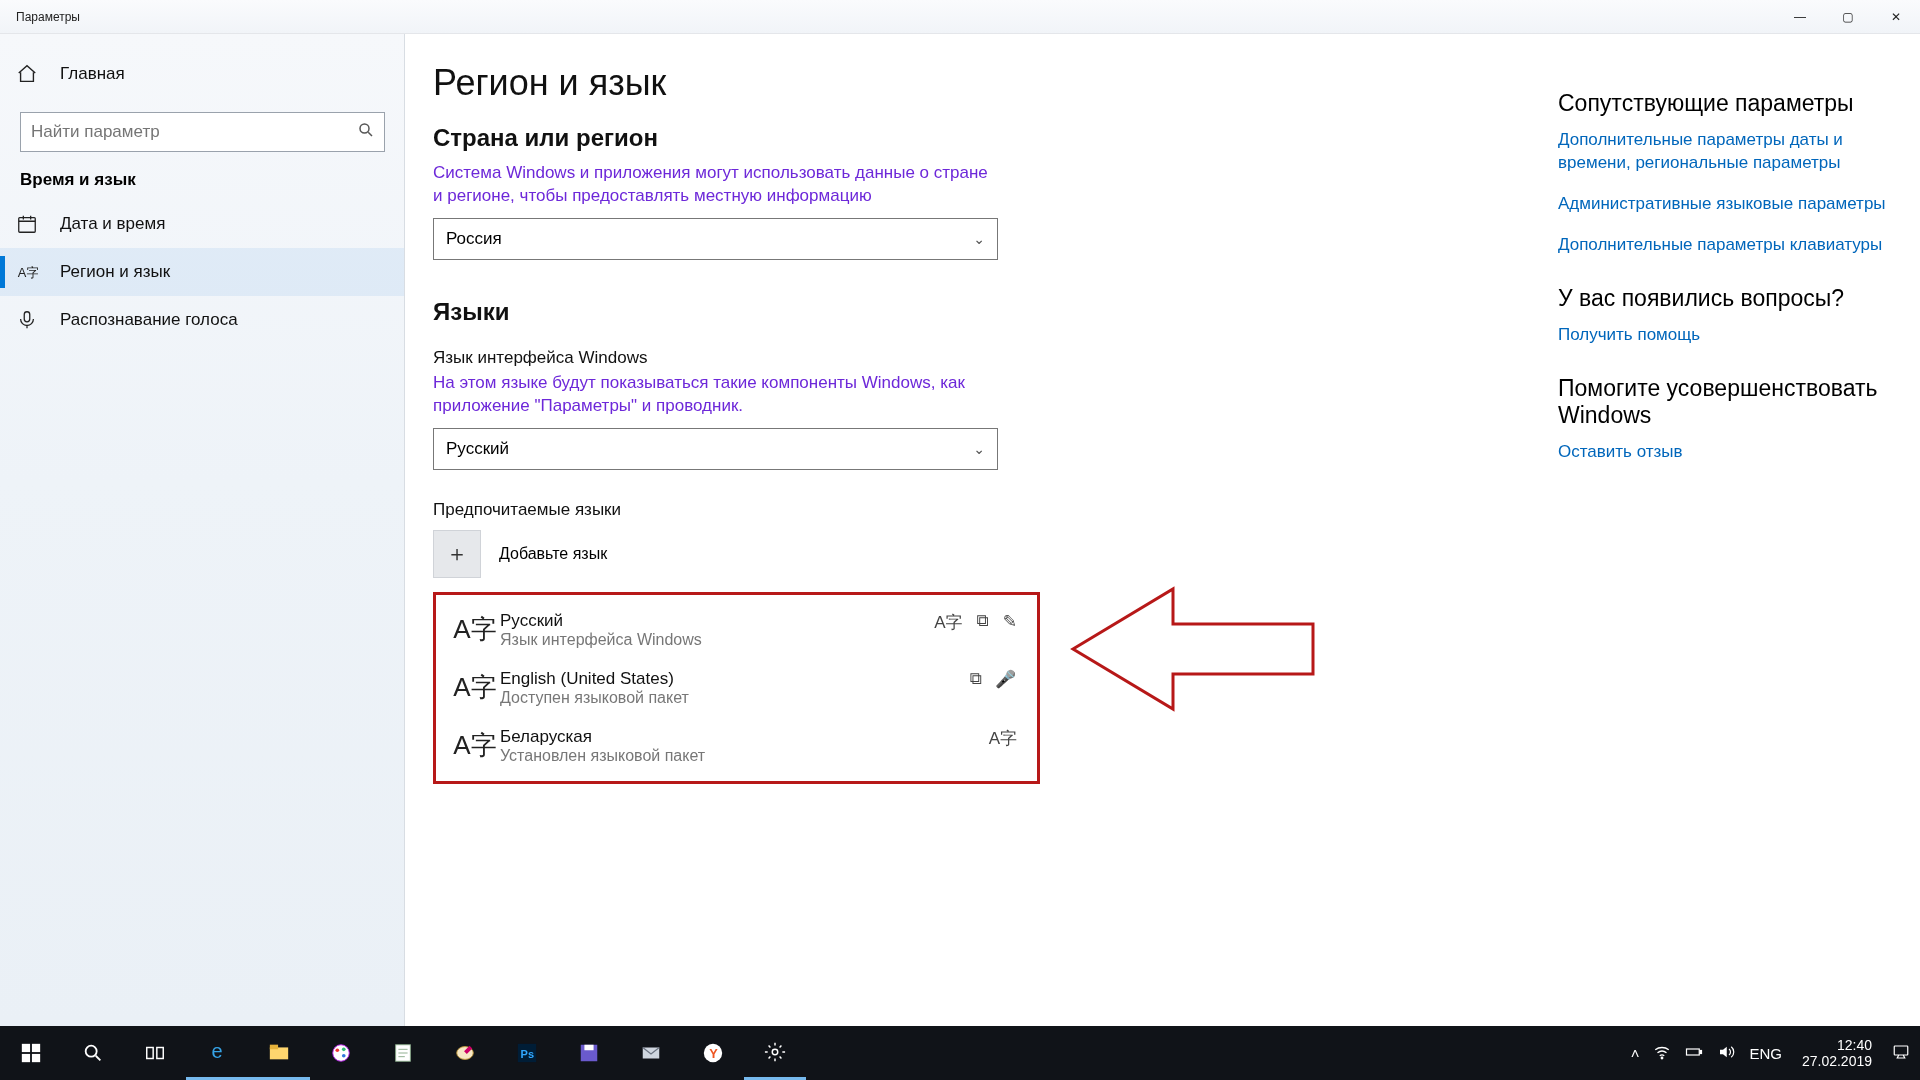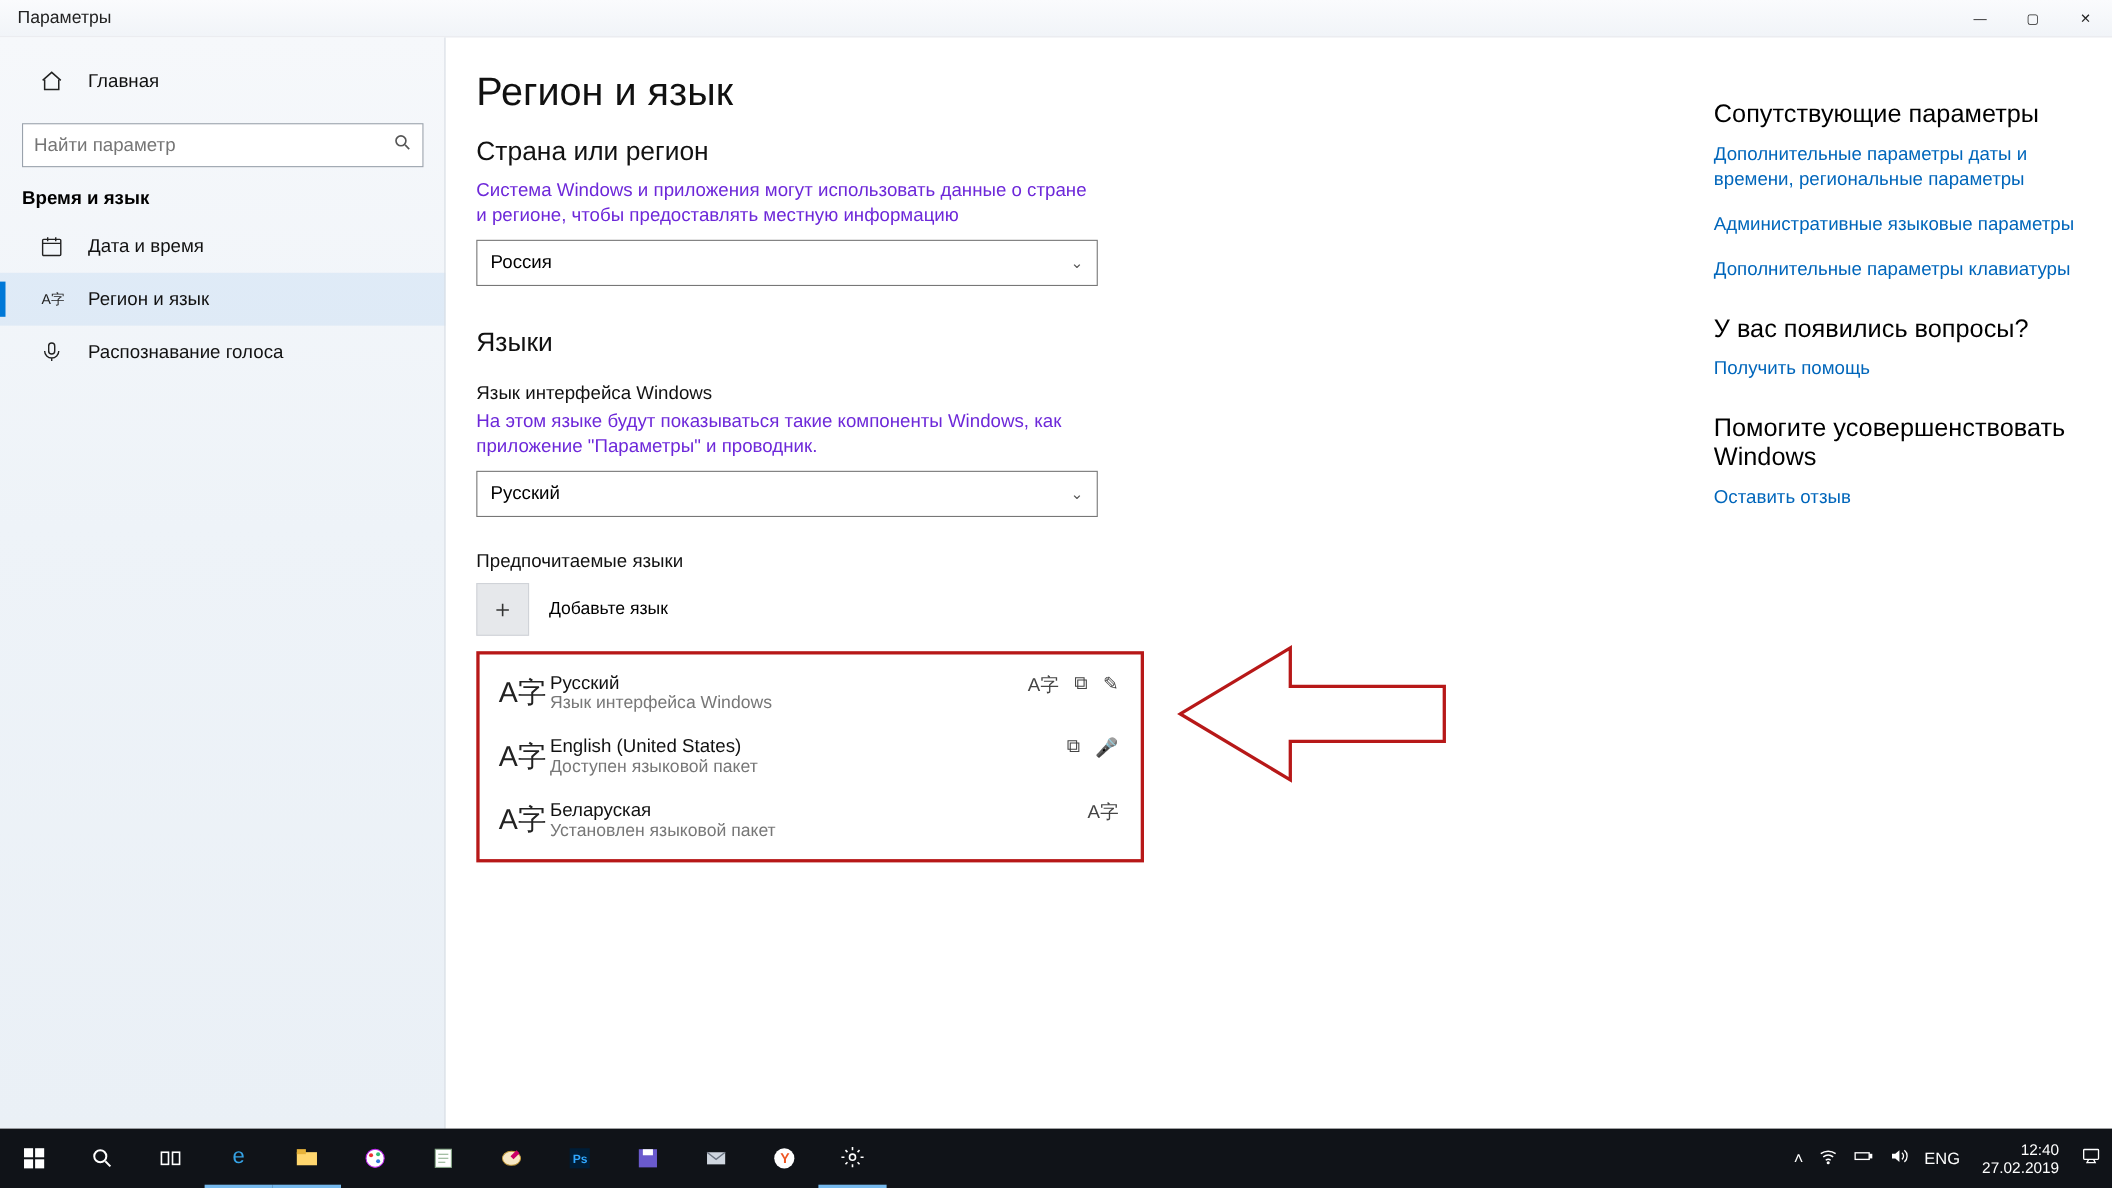--- a/index.html
+++ b/index.html
@@ -1,45 +1,45 @@
 <!DOCTYPE html>
 <html><head>
 <meta charset="utf-8">
 <style>
 * { margin:0; padding:0; box-sizing:border-box; font-family:"Segoe UI","Segoe UI Light",Tahoma,sans-serif; }
 body { width:1920px; height:1080px; overflow:hidden; background:#fff; position:relative; }
 
 
 .titlebar { height:34px; display:flex; align-items:center; justify-content:space-between; background:linear-gradient(#fafbfd,#f1f4f8); border-bottom:1px solid #e4e6ea; }
-.titlebar .title { padding-left:16px; font-size:16px; color:#222; }
+.titlebar .title { padding-left:16px; font-size:12px; color:#222; }
 .titlebar .ctrls { display:flex; }
 .titlebar .ctrl { width:48px; height:34px; display:flex; align-items:center; justify-content:center; font-size:12px; color:#222; }
 
 
 .content { position:absolute; top:34px; left:0; right:0; bottom:54px; display:flex; }
 
 
 .sidebar { width:405px; background:linear-gradient(180deg,#f6f8fb 0%,#eef3f8 45%,#eaf0f6 100%); position:relative; }
 .sidebar::after { content:""; position:absolute; right:0; top:0; bottom:0; width:1px; background:#d8dde3; }
-.side-row { display:flex; align-items:center; height:48px; padding-left:36px; font-size:17px; color:#111; }
+.side-row { display:flex; align-items:center; height:48px; padding-left:16px; font-size:17px; color:#111; }
 .side-row .icon { width:22px; margin-right:22px; display:inline-flex; justify-content:center; }
 .side-home { margin-top:16px; }
 .side-search { margin:14px 20px 18px 20px; }
 .side-search input { width:100%; height:40px; border:1px solid #9aa2ac; background:#fff; padding:0 34px 0 10px; font-size:17px; color:#555; }
 .side-search .wrap { position:relative; }
 .side-search .glass { position:absolute; right:10px; top:50%; transform:translateY(-50%); font-size:16px; color:#555; }
 .side-heading { padding:0 20px 10px 20px; font-size:17px; font-weight:600; }
 .side-item.active { position:relative; }
 .side-item.active::before { content:""; position:absolute; left:0; top:8px; bottom:8px; width:5px; background:#0078d7; }
 .side-item.active { background:rgba(0,120,215,.08); }
 
 
 .main { flex:1; padding:28px 40px 20px 28px; overflow:auto; position:relative; }
 h1.page { font-weight:400; font-size:36px; color:#111; margin-bottom:20px; }
-h2.sect { font-weight:400; font-size:24px; color:#111; margin-top:20px; margin-bottom:10px; }
+h2.sect { font-weight:700; font-size:24px; color:#111; margin-top:20px; margin-bottom:10px; }
 .desc { font-size:17px; color:#6d28d9; max-width:560px; line-height:1.35; margin-bottom:10px; }
 .sublabel { font-size:17px; color:#111; margin-top:22px; margin-bottom:4px; }
 .select { width:565px; height:42px; border:1px solid #777; display:flex; align-items:center; justify-content:space-between; padding:0 12px; font-size:17px; background:#fff; }
 .select .chev { font-size:14px; color:#555; }
 
 .addlang { display:flex; align-items:center; margin-top:10px; }
 .addlang .plus { width:48px; height:48px; background:#e6e8eb; display:flex; align-items:center; justify-content:center; font-size:22px; color:#333; margin-right:18px; border:1px solid #d0d3d8; }
 
 .lang-box { width:607px; border:3px solid #b71818; margin-top:14px; padding:6px 0; }
 .lang-item { display:flex; align-items:center; padding:10px 20px 10px 14px; position:relative; }

